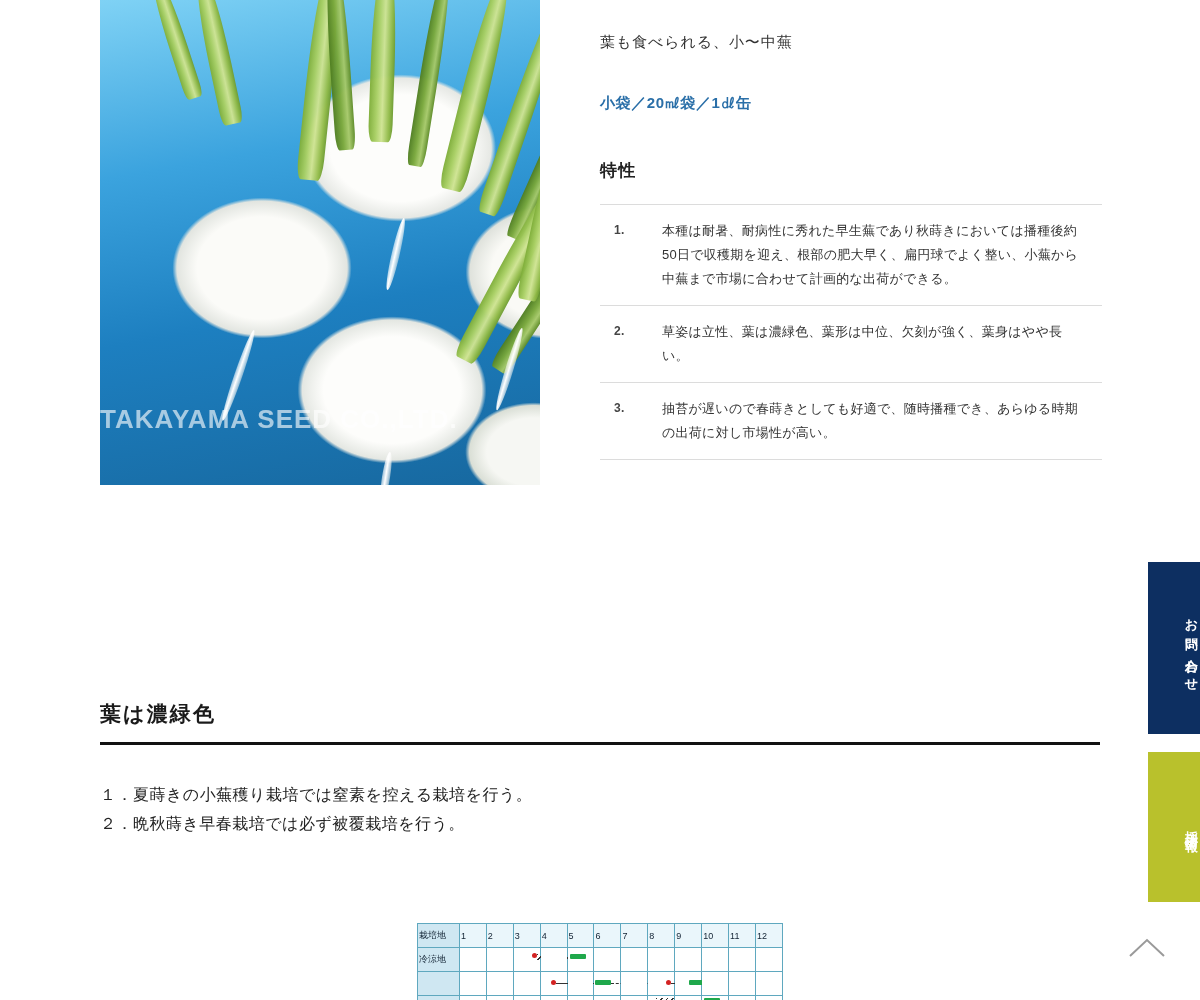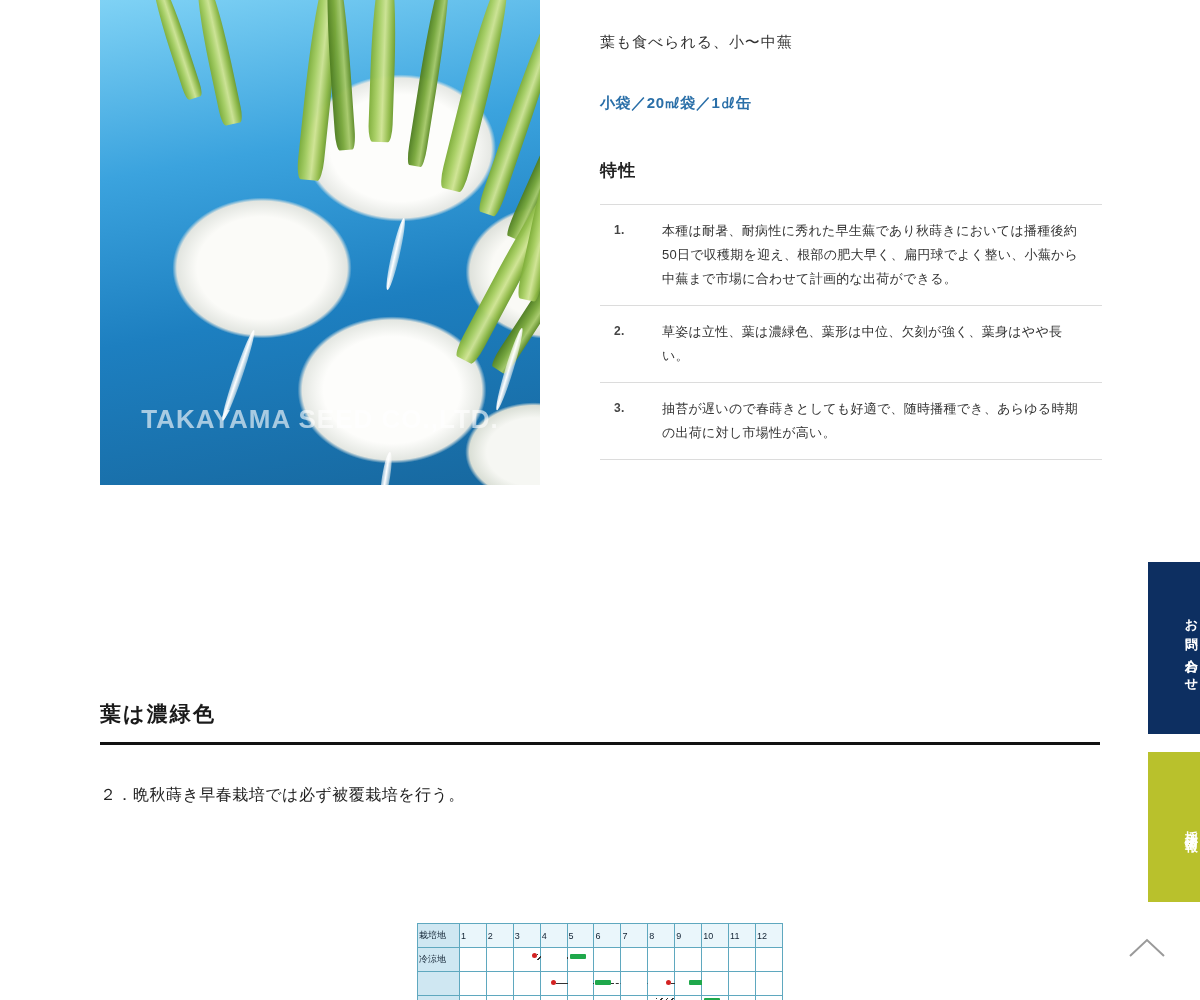--- a/index.html
+++ b/index.html
@@ -47,21 +47,21 @@
   .root {
     position: absolute;
     background: linear-gradient(90deg, rgba(255,255,255,.55), #ffffff 45%, rgba(240,240,235,.5));
     border-radius: 50%;
     transform-origin: 50% 0%;
   }
   .watermark {
     position: absolute;
     left: 0; bottom: 50px;
     width: 100%;
-    text-align: center;
+    text-align: left;
     font-size: 26px;
     font-weight: 700;
     letter-spacing: 1px;
     color: rgba(255,255,255,.62);
     font-family: "Liberation Sans", sans-serif;
     white-space: nowrap;
     margin-top: 36px;
   }
 
   .product-info {
@@ -288,20 +288,21 @@
       </tr>
     </tbody>
       </table>
   </div>
 </div>
 
 <div class="point-section">
   <h2 class="point-heading">葉は濃緑色</h2>
   <div class="point-rule"></div>
   <ul class="point-list">
+    <li>１．夏蒔きの小蕪穫り栽培では窒素を控える栽培を行う。</li>
     <li>２．晩秋蒔き早春栽培では必ず被覆栽培を行う。</li>
   </ul>
 </div>
 
 <div class="calendar-wrap">
   <table class="calendar">
     <tbody>
         <tr>
       <th class="hdr-region">栽培地</th>
       <th class="hdr-month">1</th>

